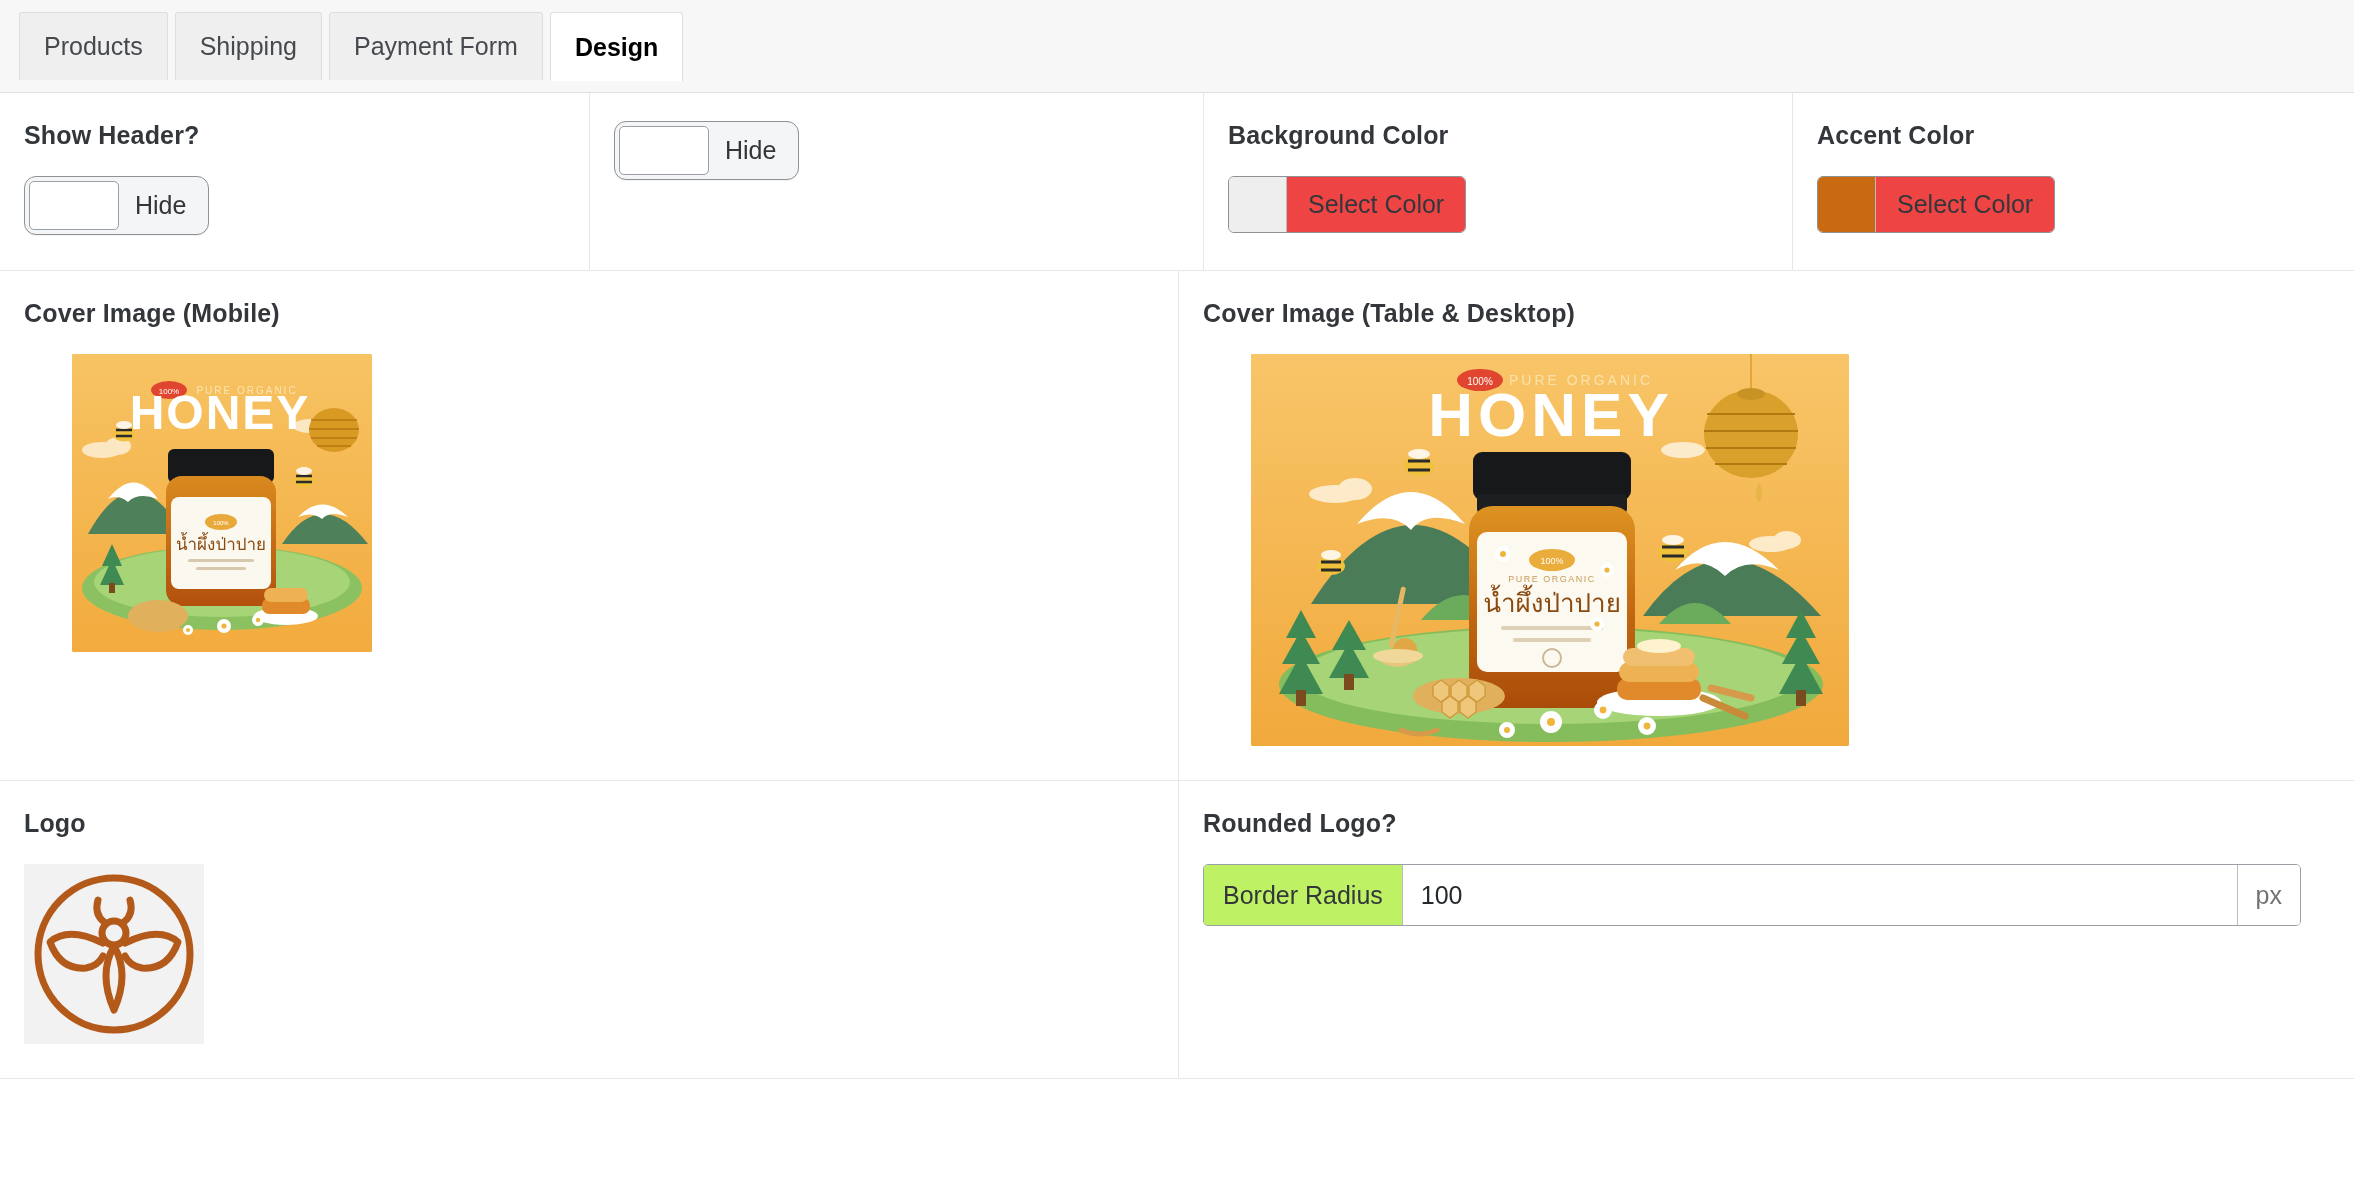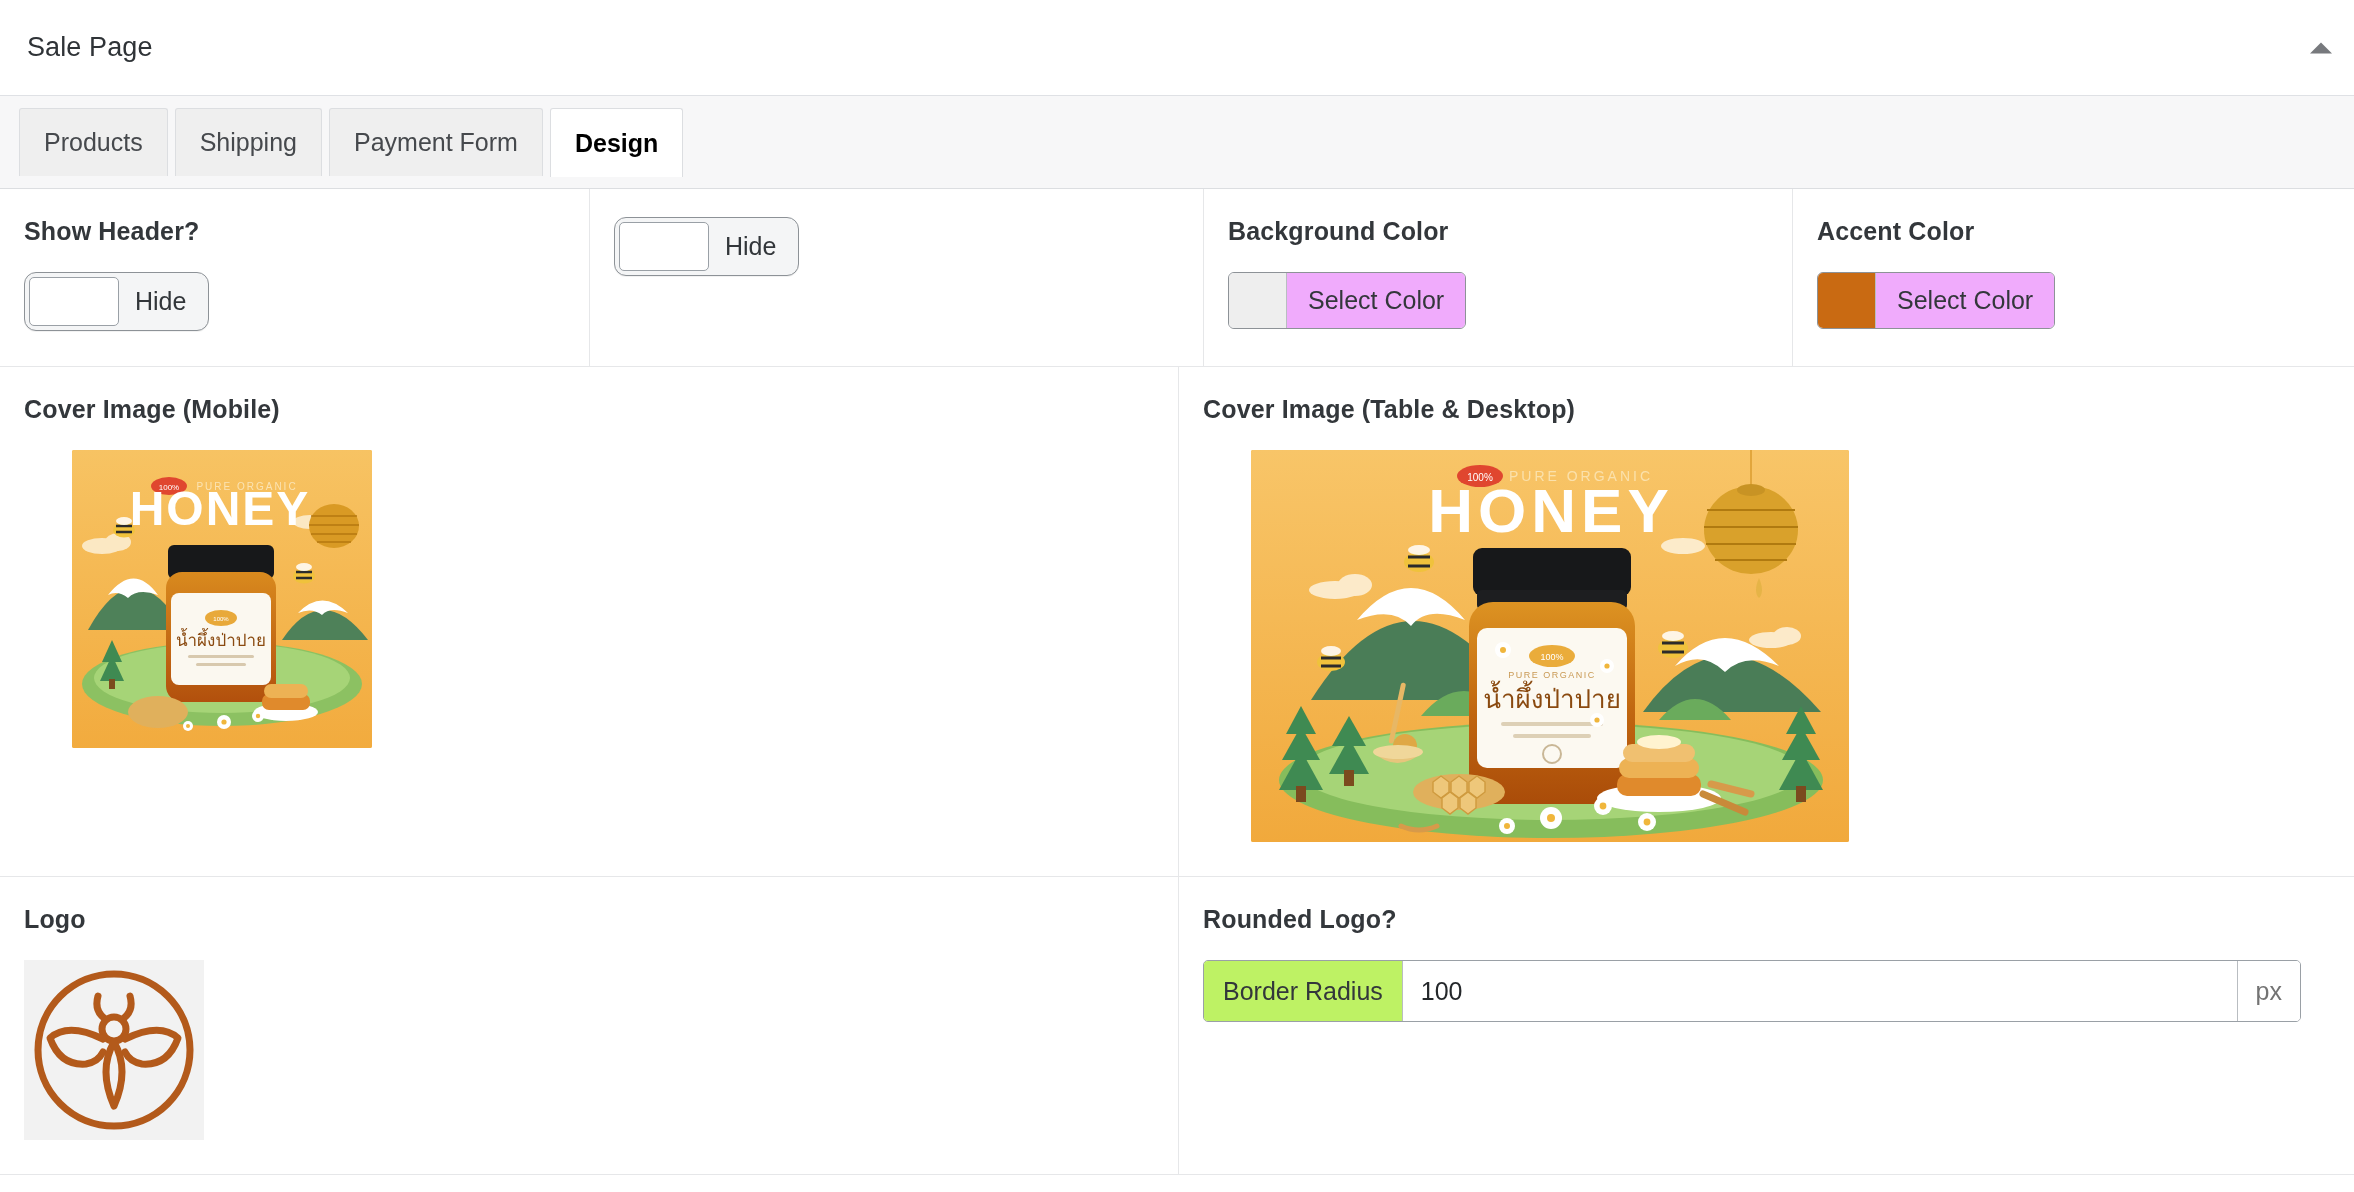--- a/index.html
+++ b/index.html
@@ -116,21 +116,21 @@
     overflow: hidden;
     background: #f6f7f8;
     cursor: pointer;
   }
   .color-swatch { width: 58px; border-right: 1px solid #b9bdc1; }
   .color-btn {
     display: flex; align-items: center;
     padding: 0 21px;
     font-size: 25px;
     color: #33373b;
-    background: #f0abfc;
+    background: #ef4444;
     white-space: nowrap;
   }
 
   
   .cover-mobile { width: 300px; height: 298px; }
   .cover-desktop { width: 598px; height: 392px; }
   .cover-img {
     display: block;
     border-radius: 2px;
     overflow: hidden;
@@ -190,24 +190,20 @@
   .c-c { width: 589px; }
   .c-d { flex: 1; }
   .half-l { width: 1178px; }
   .half-r { flex: 1; }
 </style>
 </head>
 <body>
 
 <div class="page">
 
-  <div class="panel-header">
-    <div class="panel-title">Sale Page</div>
-    <div class="collapse-caret"></div>
-  </div>
 
   <div class="tabbar">
     <div class="tab">Products</div>
     <div class="tab">Shipping</div>
     <div class="tab">Payment Form</div>
     <div class="tab active">Design</div>
   </div>
 
   <div class="row">
 

